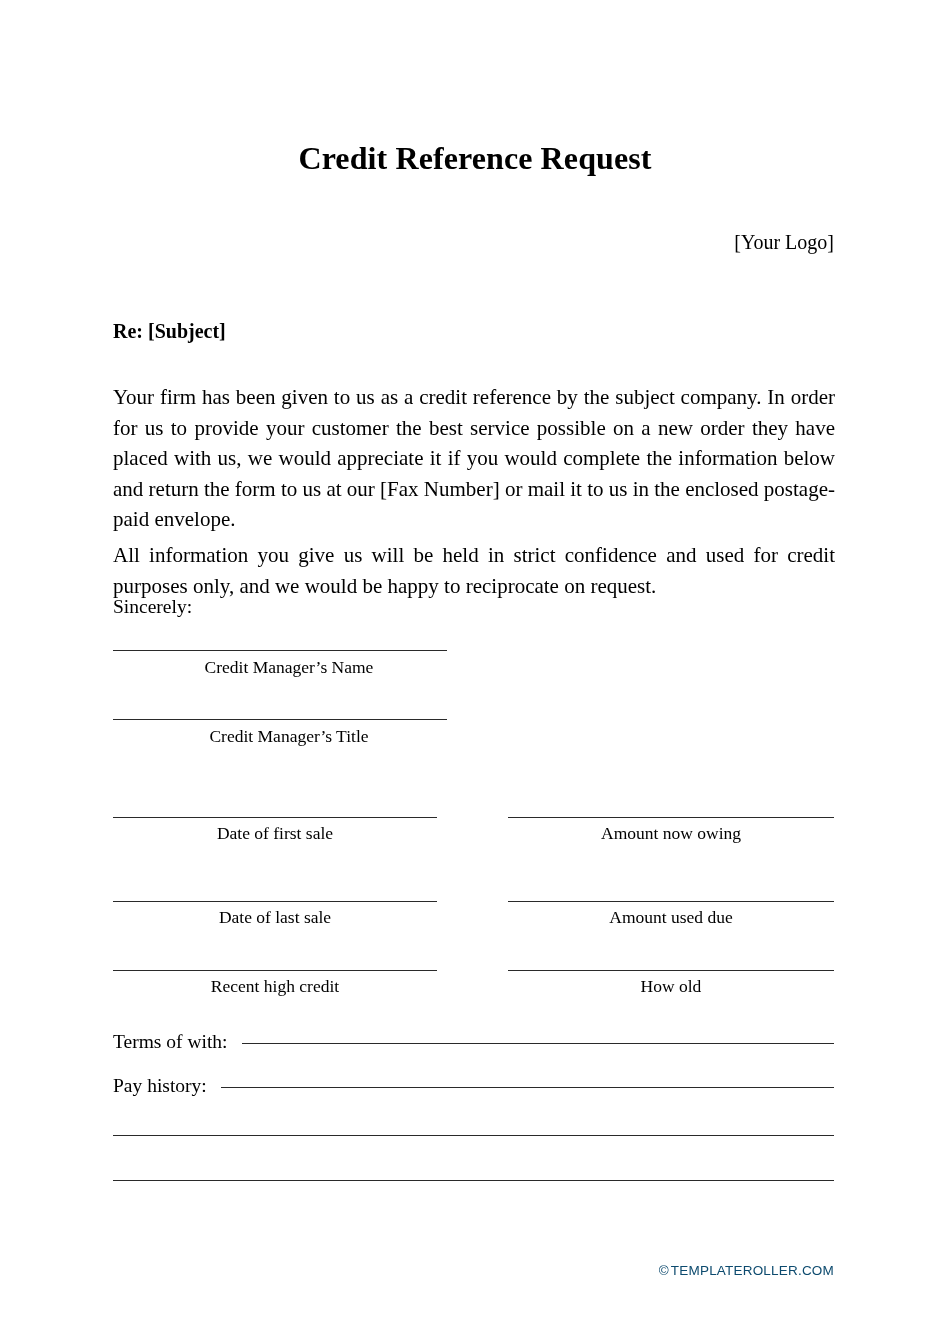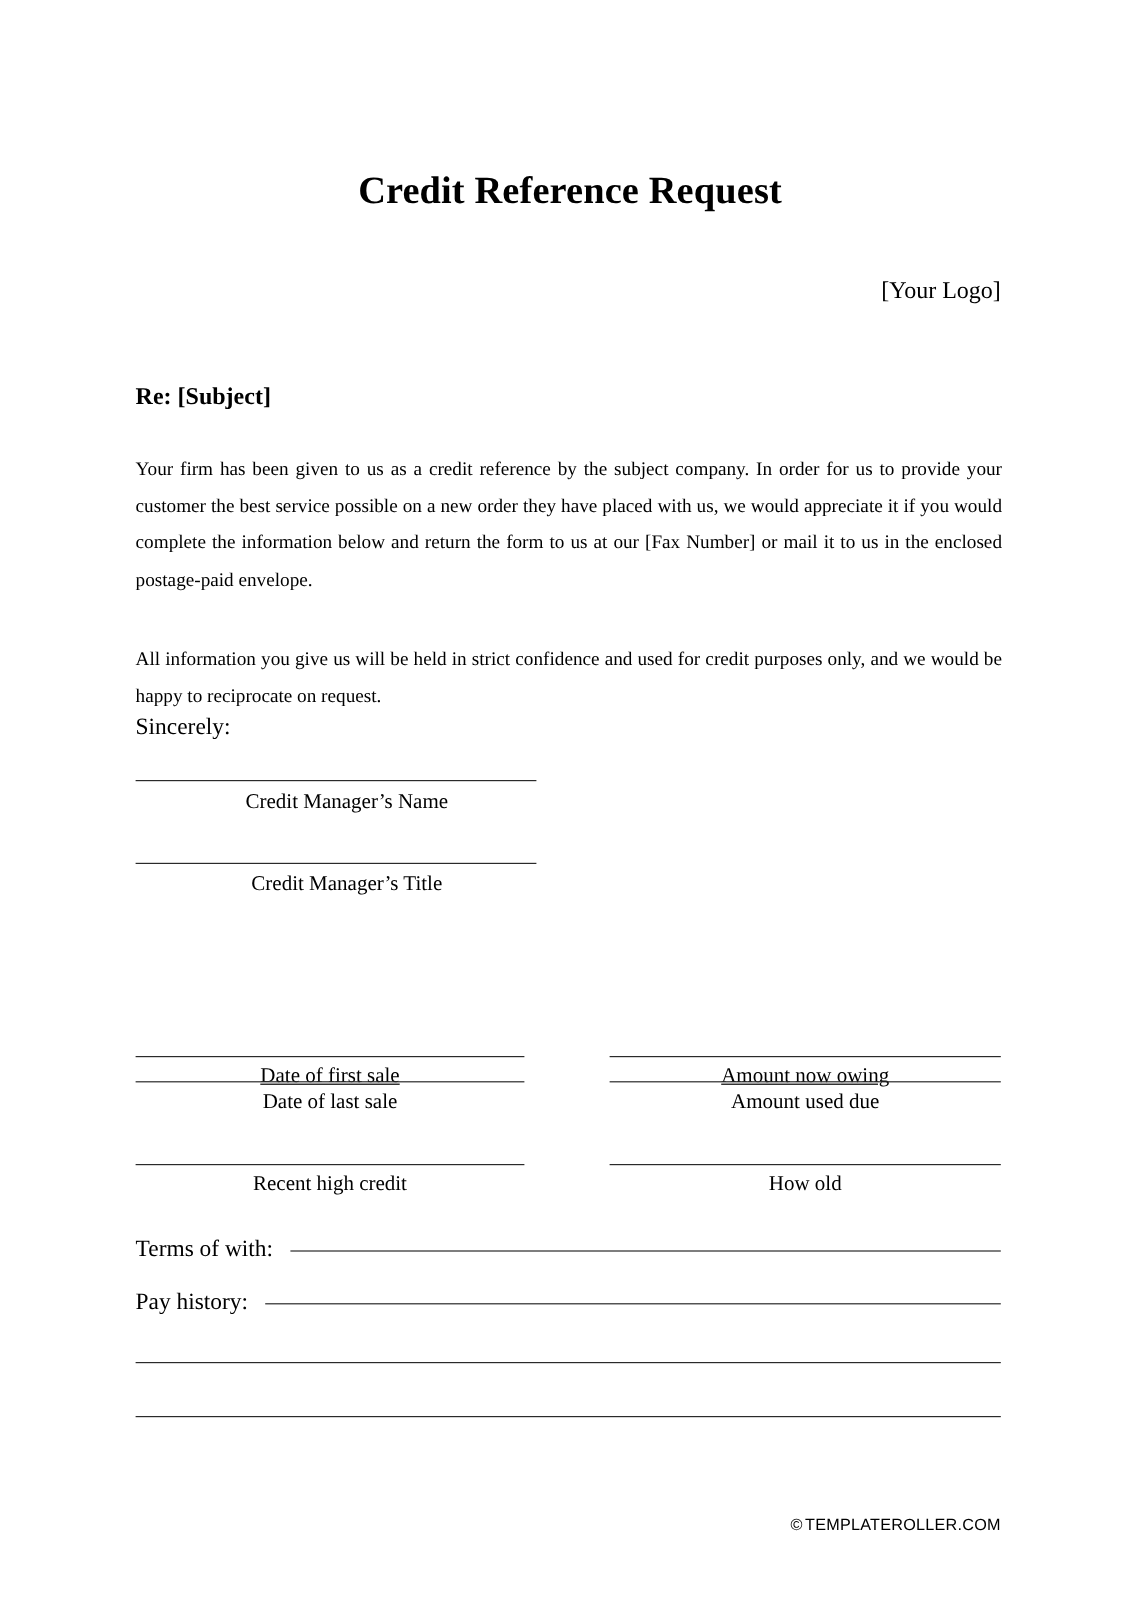--- a/index.html
+++ b/index.html
@@ -81,21 +81,21 @@
     font-size: 20px;
     font-weight: bold;
     line-height: 26px;
   }
 
   
   .body-para {
     position: absolute;
     left: 113px;
     width: 722px;
-    font-size: 16px;
+    font-size: 21px;
     line-height: 30.5px;
     text-align: justify;
     text-justify: inter-word;
   }
   .para-1 { top: 361px; }
   .para-2 { top: 519px; }
 
   .sincerely {
     position: absolute;
     left: 113px;
@@ -134,21 +134,21 @@
     height: 0;
   }
   .field .f-caption {
     margin-top: 4px;
     text-align: center;
     font-size: 17.5px;
     line-height: 22px;
   }
   .col-left  { left: 113px; width: 324px; }
   .col-right { left: 508px; width: 326px; }
-  .row-1 { top: 880px; text-decoration: underline; }
+  .row-1 { top: 817px; }
   .row-2 { top: 901px; }
   .row-3 { top: 970px; }
 
   
   .long-row {
     position: absolute;
     left: 113px;
     width: 721px;
     font-size: 19.5px;
     line-height: 26px;
@@ -256,17 +256,17 @@
   </div>
 
   <div class="long-row pay-row">
     <span class="l-label">Pay history:</span>
     <span class="l-rule"></span>
   </div>
 
   <div class="blank-rule blank-1"></div>
   <div class="blank-rule blank-2"></div>
 
-  <div class="footer" style="color: #000000;">
+  <div class="footer" style="color: #0c4a6e;">
     <span class="copy-mark">©</span><span>TEMPLATEROLLER.COM</span>
   </div>
 
 </div>
 
 </body></html>

